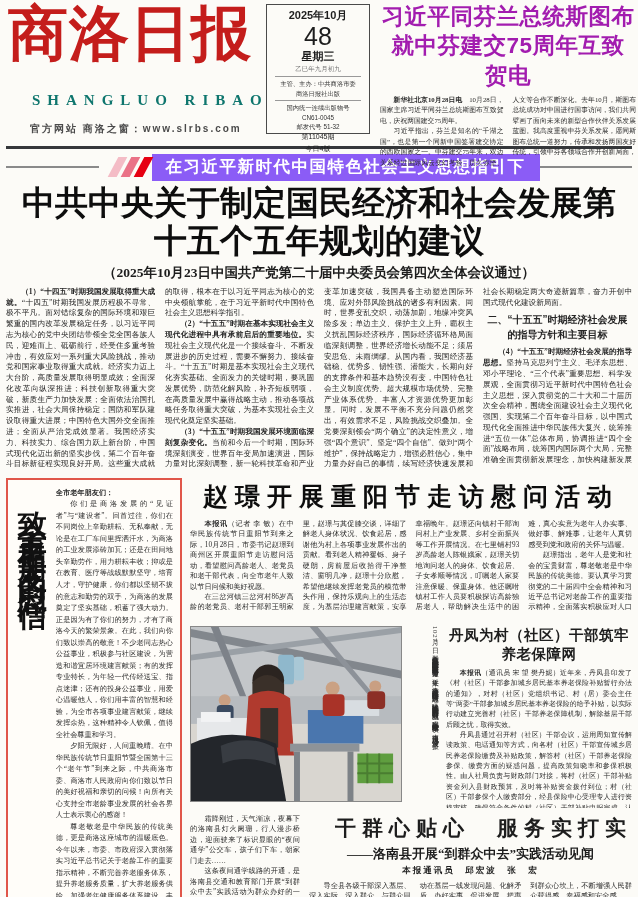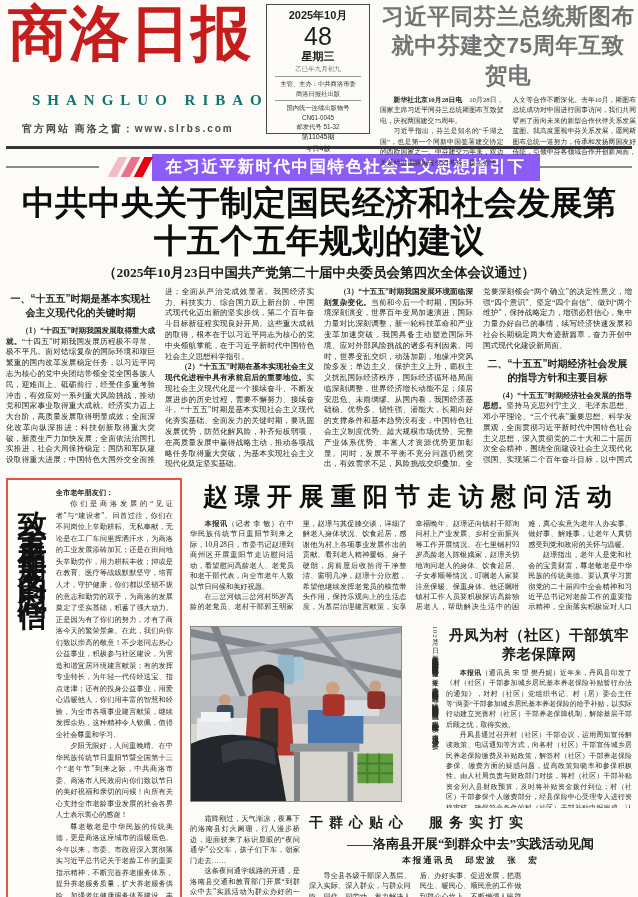--- a/index.html
+++ b/index.html
@@ -7,34 +7,34 @@
     width:638px;height:897px;margin:0 auto;background:#fcfbf7;color:#1d1d1d;
     font-family:"Liberation Serif","DejaVu Serif",serif;
     box-sizing:border-box;padding:0 6px;overflow:hidden;position:relative;
   }
   
   .hd{position:relative;height:146px;border-bottom:3px solid #35373a;}
   .mast-title{position:absolute;left:2px;top:2px;width:252px;font-size:60px;line-height:1.05;
     font-weight:900;color:#c41d1b;letter-spacing:1px;font-family:"DejaVu Serif",serif;}
   .mast-pinyin{position:absolute;left:26px;top:92px;color:#0f766e;font-weight:700;
     letter-spacing:7px;font-size:15px;}
-  .mast-site{position:absolute;left:16px;top:122px;font-size:10px;color:#4a4a4a;
+  .mast-site{position:absolute;left:24px;top:122px;font-size:10px;color:#4a4a4a;
     letter-spacing:2px;font-weight:700;font-family:"Liberation Sans",sans-serif;}
   .date-box{position:absolute;left:260px;top:4px;width:104px;height:130px;border:1.5px solid #4a4a4a;
     text-align:center;font-family:"Liberation Sans",sans-serif;padding:3px 2px;box-sizing:border-box;}
   .db-ym{font-size:11px;font-weight:700;}
   .db-day{font-size:25px;line-height:1.05;font-weight:400;}
   .db-week{font-size:11px;font-weight:700;}
   .db-lunar{font-size:6.5px;color:#777;margin:1px 0 2px;}
   .db-small{font-size:6.3px;color:#333;line-height:1.5;}
   .db-sep{border-top:1px solid #999;margin:2px 6px;}
   .db-issue{font-size:7px;line-height:1.6;}
   .top-story{position:absolute;left:374px;top:2px;width:256px;}
   .ts-title{font-size:22.5px;font-weight:900;text-align:center;line-height:1.3;letter-spacing:0.5px;
-    font-family:"Liberation Sans",sans-serif;color:#737373;}
+    font-family:"Liberation Sans",sans-serif;color:#a21caf;}
   .ts-body{margin-top:5px;height:82px;overflow:hidden;column-count:2;column-gap:9px;column-fill:auto;
     font-size:6.8px;line-height:1.55;text-align:justify;color:#2a2a2a;}
   
   .banner{display:flex;align-items:center;margin:6px 0 5px;height:24px;}
   .banner .rule{flex:1;height:2px;background:#8a8a8a;}
   .stripes{display:flex;margin:0 4px 0 10px;}
   .stripes span{width:9px;height:20px;margin-left:4px;transform:skewX(-28deg);}
   .s1{background:#f4bcc6;} .s2{background:#ea7287;} .s3{background:#e60012;}
   .banner-box{background:#8b5cf6;color:#fff;font-weight:700;font-size:16.5px;letter-spacing:1.5px;
     padding:2px 14px 3px;font-family:"Liberation Sans",sans-serif;white-space:nowrap;}
@@ -71,21 +71,21 @@
   .photo-cap{writing-mode:vertical-rl;height:176px;width:34px;font-size:6.8px;line-height:1.5;
     padding-left:4px;letter-spacing:0.5px;color:#2a2a2a;flex:none;}
   .danfeng{flex:1;padding-left:6px;overflow:hidden;}
   .df-title{text-align:center;font-size:14.5px;font-weight:900;margin:0 0 4px;letter-spacing:0.5px;
     font-family:"Liberation Sans",sans-serif;}
   .df-body{font-size:6.9px;line-height:1.5;text-align:justify;color:#2a2a2a;height:152px;overflow:hidden;}
   
   .bottom{display:flex;margin-top:6px;flex:1;overflow:hidden;}
   .bt-precol{width:110px;flex:none;font-size:7.2px;line-height:1.45;text-align:justify;color:#2a2a2a;overflow:hidden;}
   .bt-main{flex:1;padding-left:9px;display:flex;flex-direction:column;overflow:hidden;}
-  .bt-title{text-align:left;font-size:14px;font-weight:900;letter-spacing:6px;margin:0;
+  .bt-title{text-align:right;font-size:21px;font-weight:900;letter-spacing:6px;margin:0;
     font-family:Liberation Mono, monospace;}
   .bt-sub{text-align:center;font-size:13px;font-weight:700;margin:3px 0 2px;}
   .bt-byline{text-align:center;font-size:8.5px;font-weight:700;margin-bottom:4px;letter-spacing:2px;}
   .bt-body{flex:1;overflow:hidden;column-count:3;column-gap:9px;column-fill:auto;
     font-size:7.2px;line-height:1.45;text-align:justify;color:#2a2a2a;}
 </style>
 </head>
 <body>
 
 <div class="page">
@@ -130,21 +130,20 @@
       </div>
     <div class="banner-box">在习近平新时代中国特色社会主义思想指引下</div>
     <div class="rule"></div>
   </div>
 
   <div class="main-hl">
     <h1>中共中央关于制定国民经济和社会发展第十五个五年规划的建议</h1>
     <div class="main-sub">（2025年10月23日中国共产党第二十届中央委员会第四次全体会议通过）</div>
   </div>
   <div class="main-body">
-      <p class="t-h">一、“十五五”时期是基本实现社会主义现代化的关键时期</p>
       <p class="t-b"><b>（1）“十四五”时期我国发展取得重大成就。</b>“十四五”时期我国发展历程极不寻常、极不平凡。面对错综复杂的国际环境和艰巨繁重的国内改革发展稳定任务，以习近平同志为核心的党中央团结带领全党全国各族人民，迎难而上、砥砺前行，经受住多重考验冲击，有效应对一系列重大风险挑战，推动党和国家事业取得重大成就。经济实力迈上大台阶，高质量发展取得明显成效；全面深化改革向纵深推进；科技创新取得重大突破，新质生产力加快发展；全面依法治国扎实推进，社会大局保持稳定；国防和军队建设取得重大进展；中国特色大国外交全面推进；全面从严治党成效显著。我国经济实力、科技实力、综合国力跃上新台阶，中国式现代化迈出新的坚实步伐，第二个百年奋斗目标新征程实现良好开局。这些重大成就的取得，根本在于以习近平同志为核心的党中央领航掌舵，在于习近平新时代中国特色社会主义思想科学指引。</p>
       <p class="t-b"><b>（2）“十五五”时期在基本实现社会主义现代化进程中具有承前启后的重要地位。</b>实现社会主义现代化是一个接续奋斗、不断发展进步的历史过程，需要不懈努力、接续奋斗。“十五五”时期是基本实现社会主义现代化夯实基础、全面发力的关键时期，要巩固发展优势，防范化解风险，补齐短板弱项，在高质量发展中赢得战略主动，推动各项战略任务取得重大突破，为基本实现社会主义现代化奠定坚实基础。</p>
       <p class="t-b"><b>（3）“十五五”时期我国发展环境面临深刻复杂变化。</b>当前和今后一个时期，国际环境深刻演变，世界百年变局加速演进，国际力量对比深刻调整，新一轮科技革命和产业变革加速突破，我国具备主动塑造国际环境、应对外部风险挑战的诸多有利因素。同时，世界变乱交织，动荡加剧，地缘冲突风险多发；单边主义、保护主义上升，霸权主义扰乱国际经济秩序，国际经济循环格局面临深刻调整，世界经济增长动能不足；须居安思危、未雨绸缪。从国内看，我国经济基础稳、优势多、韧性强、潜能大，长期向好的支撑条件和基本趋势没有变，中国特色社会主义制度优势、超大规模市场优势、完整产业体系优势、丰富人才资源优势更加彰显。同时，发展不平衡不充分问题仍然突出，有效需求不足，风险挑战交织叠加。全党要深刻领会“两个确立”的决定性意义，增强“四个意识”、坚定“四个自信”、做到“两个维护”，保持战略定力，增强必胜信心，集中力量办好自己的事情，续写经济快速发展和社会长期稳定两大奇迹新篇章，奋力开创中国式现代化建设新局面。</p>
       <p class="t-h">二、“十五五”时期经济社会发展的指导方针和主要目标</p>
       <p class="t-b"><b>（4）“十五五”时期经济社会发展的指导思想。</b>坚持马克思列宁主义、毛泽东思想、邓小平理论、“三个代表”重要思想、科学发展观，全面贯彻习近平新时代中国特色社会主义思想，深入贯彻党的二十大和二十届历次全会精神，围绕全面建设社会主义现代化强国、实现第二个百年奋斗目标，以中国式现代化全面推进中华民族伟大复兴，统筹推进“五位一体”总体布局，协调推进“四个全面”战略布局，统筹国内国际两个大局，完整准确全面贯彻新发展理念，加快构建新发展格局，坚持稳中求进工作总基调，以推动高质量发展为主题，以改革创新为根本动力，以满足人民日益增长的美好生活需要为根本目的，以全面从严治党为根本保障，塑造经济发展新的有利条件和提升合作竞争力，推动人的全面发展、全体人民共同富裕迈出更坚实步伐，确保基本实现社会主义现代化取得决定性进展。</p>
     </div>
 
   <div class="mid">
 
     <div class="letter">

